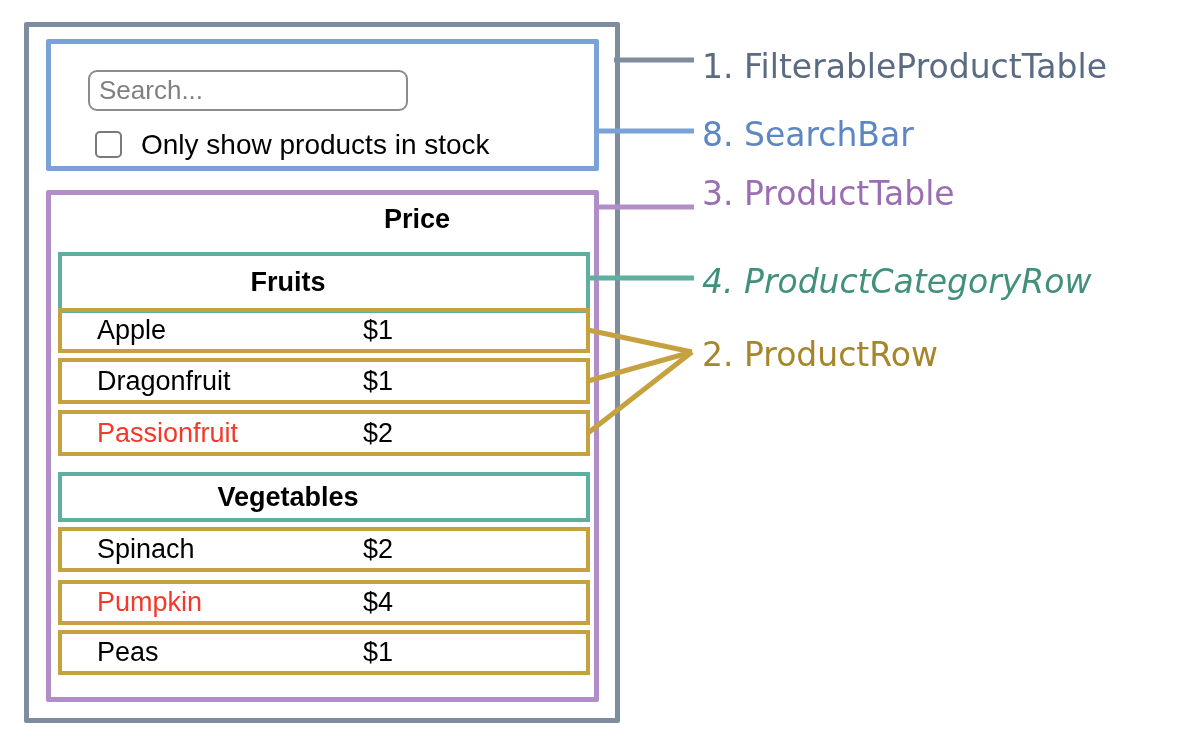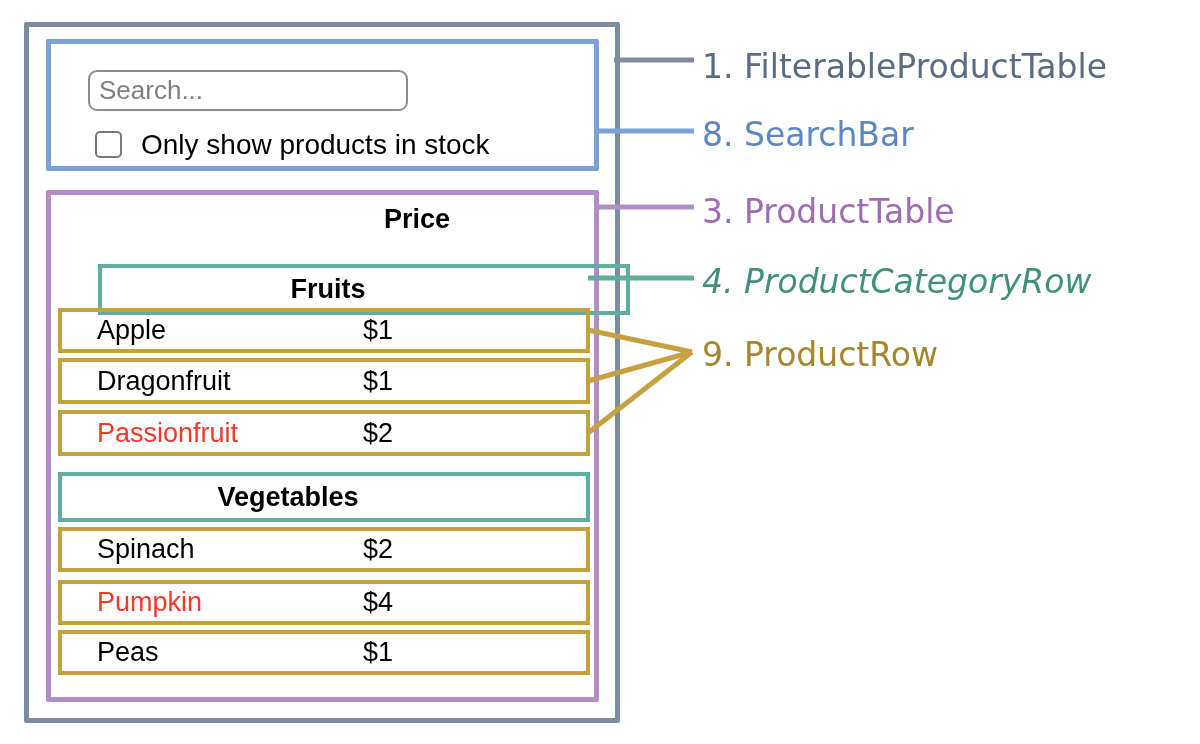--- a/index.html
+++ b/index.html
@@ -42,21 +42,21 @@
   .product-row .cell{position:absolute;font-size:27px;color:var(--text);white-space:nowrap;}
   .product-row .cell.name{left:35px;}
   .product-row .cell.price{left:301px;}
   .product-row .cell.oos{color:var(--red);}
 
   
   .legend-item{left:702px;height:36px;display:flex;align-items:center;
     font-family:"DejaVu Sans",sans-serif;font-size:33px;white-space:nowrap;}
   .legend-1{top:48px;color:var(--outer-text);}
   .legend-2{top:116px;color:var(--blue-text);}
-  .legend-3{top:193px;color:var(--purple-text);}
+  .legend-3{top:175px;color:var(--purple-text);}
   .legend-4{top:263px;color:var(--teal-text);font-style:italic;}
   .legend-5{top:336px;color:var(--gold-text);}
 
   
   #connectors{left:0;top:0;width:1200px;height:744px;pointer-events:none;}
 </style>
 </head>
 <body>
 
 <div id="canvas">
@@ -64,21 +64,21 @@
   <div class="abs outer-box"></div>
 
   <div class="abs search-box"></div>
   <input class="abs search-input" type="text" placeholder="Search..." style="">
   <input class="abs checkbox" type="checkbox" style="">
   <div class="abs checkbox-label">Only show products in stock</div>
 
   <div class="abs table-box"></div>
   <div class="abs col-header price">Price</div>
 
-  <div class="abs trow category-row" style="top:264px;height:51px;margin-left:40px;">
+  <div class="abs trow category-row" style="top:252px;height:61px;">
     <span class="cat-label">Fruits</span>
   </div>
 
   <div class="abs trow product-row" style="top:308px;height:45px;">
     <span class="cell name">Apple</span>
     <span class="cell price">$1</span>
   </div>
   <div class="abs trow product-row" style="top:358px;height:46px;">
     <span class="cell name">Dragonfruit</span>
     <span class="cell price">$1</span>
@@ -112,15 +112,15 @@
     <line x1="588" y1="278" x2="694" y2="278" stroke="#5FAEA0" stroke-width="5"></line>
     <line x1="588" y1="330" x2="692" y2="352" stroke="#C6A13F" stroke-width="5"></line>
     <line x1="588" y1="381" x2="692" y2="352" stroke="#C6A13F" stroke-width="5"></line>
     <line x1="588" y1="433" x2="692" y2="352" stroke="#C6A13F" stroke-width="5"></line>
   </svg>
 
   <div class="abs legend-item legend-1">1. FilterableProductTable</div>
   <div class="abs legend-item legend-2">8. SearchBar</div>
   <div class="abs legend-item legend-3">3. ProductTable</div>
   <div class="abs legend-item legend-4">4. ProductCategoryRow</div>
-  <div class="abs legend-item legend-5">9. ProductRow</div>
+  <div class="abs legend-item legend-5">2. ProductRow</div>
 
 </div>
 
 </body></html>

